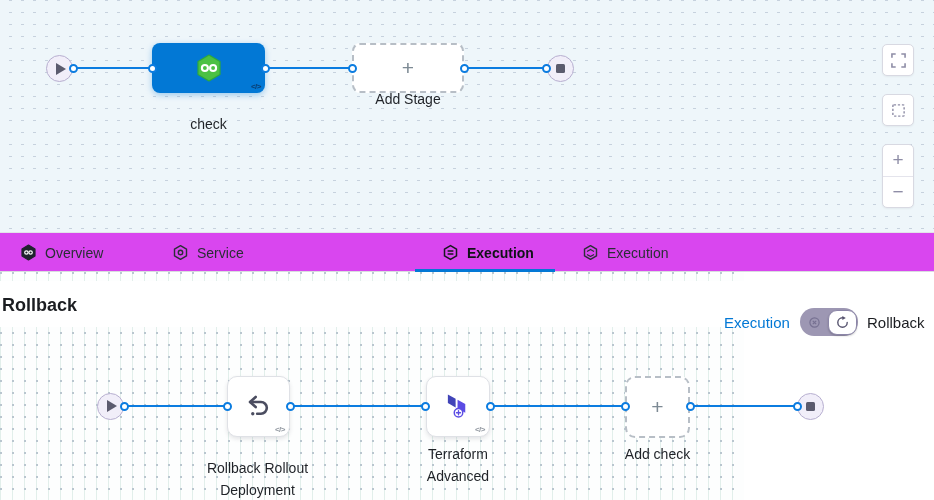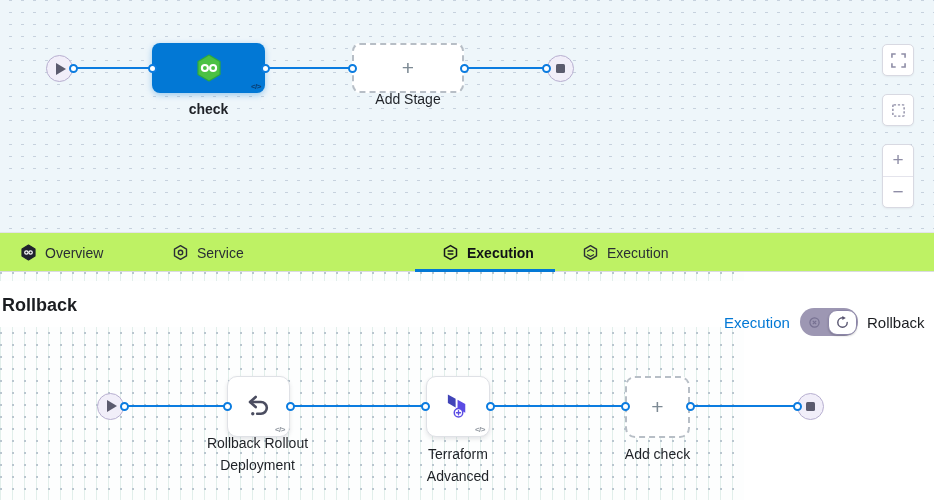--- a/index.html
+++ b/index.html
@@ -77,21 +77,21 @@
     position:absolute; left:882px; top:144px; width:32px; height:64px; background:#fff;
     border:1px solid #d8d9e2; border-radius:5px; box-shadow:0 1px 2px rgba(0,0,0,0.05);
     display:flex; flex-direction:column;
   }
   .ctl-zoom .half { flex:1; display:flex; align-items:center; justify-content:center;
     color:#8e8da6; font-size:19px; }
   .ctl-zoom .half:first-child { border-bottom:1px solid #e4e4ec; }
 
   
   .tabbar {
-    position:absolute; left:0; top:232px; width:934px; height:40px; background:#bef264;
+    position:absolute; left:0; top:232px; width:934px; height:40px; background:#d946ef;
     border-top:1px solid #e3e4e9; border-bottom:1px solid #d9dbe0;
   }
   .tab { position:absolute; top:0; height:39px; display:flex; align-items:center; gap:8px;
     font-size:14px; color:#2a2e35; cursor:pointer; }
   .tab.active { font-weight:bold; color:#101217; }
   .tab-underline { position:absolute; left:415px; bottom:-1px; width:140px; height:3px;
     background:#0278d5; }
 
   
   .rb-header { position:absolute; left:0; top:9px; width:934px; height:46px; background:#fff; z-index:5; }
@@ -122,21 +122,21 @@
     </div>
 
     <div class="stage-node">
       <svg width="30" height="30" viewBox="0 0 30 30">
         <path d="M15 2 L26 8.5 V21.5 L15 28 L4 21.5 V8.5 Z" fill="#4cc144" stroke="#2fa83c" stroke-width="1.2" stroke-linejoin="round"></path>
         <circle cx="10.9" cy="15" r="3" fill="none" stroke="#ffffff" stroke-width="2.1"></circle>
         <circle cx="19.1" cy="15" r="3" fill="none" stroke="#ffffff" stroke-width="2.1"></circle>
       </svg>
       <span class="code-badge">&lt;/&gt;</span>
     </div>
-    <div class="node-label" style="left:152px;top:98px;width:113px;font-weight:bold;">check</div>
+    <div class="node-label" style="left:152px;top:113px;width:113px;">check</div>
 
     <div class="dashed-node" style="left:352px;top:43px;width:112px;height:50px;">
       <span>+</span>
     </div>
     <div class="node-label" style="left:352px;top:88px;width:112px;text-align:center;">Add Stage</div>
 
     <div class="endpoint" style="left:546.5px;top:54.5px;">
       <div class="stop-sq"></div>
     </div>
 
@@ -230,21 +230,21 @@
     </div>
 
     <div class="step-node" style="left:227px;top:104px;">
       <svg width="27" height="27" viewBox="0 0 24 24" fill="none" stroke="#4b4d60" stroke-width="2.3" stroke-linecap="round" stroke-linejoin="round">
         <path d="M9.5 3.5 L4.5 8 L9.5 12.5"></path>
         <path d="M4.5 8 H 14.2 a 5.2 5.2 0 0 1 0 10.4 H 10.8"></path>
         <circle cx="6.9" cy="18.4" r="1.5" fill="#4b4d60" stroke="none"></circle>
       </svg>
       <span class="code-badge">&lt;/&gt;</span>
     </div>
-    <div class="node-label" style="left:197px;top:160px;width:121px;">Rollback Rollout Deployment</div>
+    <div class="node-label" style="left:197px;top:185px;width:121px;">Rollback Rollout Deployment</div>
 
     <div class="step-node" style="left:426px;top:104px;width:64px;">
       <svg width="29" height="29" viewBox="0 0 30 30">
         <polygon points="4,2.5 12,7 12,16 4,11.5" fill="#4144b8"></polygon>
         <polygon points="14,8 22,12.5 22,21.5 14,17" fill="#5b4ce4"></polygon>
         <circle cx="15" cy="21.5" r="4.4" fill="#ffffff" stroke="#5b4ce4" stroke-width="1.5"></circle>
         <path d="M15 19.4 V23.6 M12.9 21.5 H17.1" stroke="#5b4ce4" stroke-width="1.4" stroke-linecap="round"></path>
       </svg>
       <span class="code-badge">&lt;/&gt;</span>
     </div>

